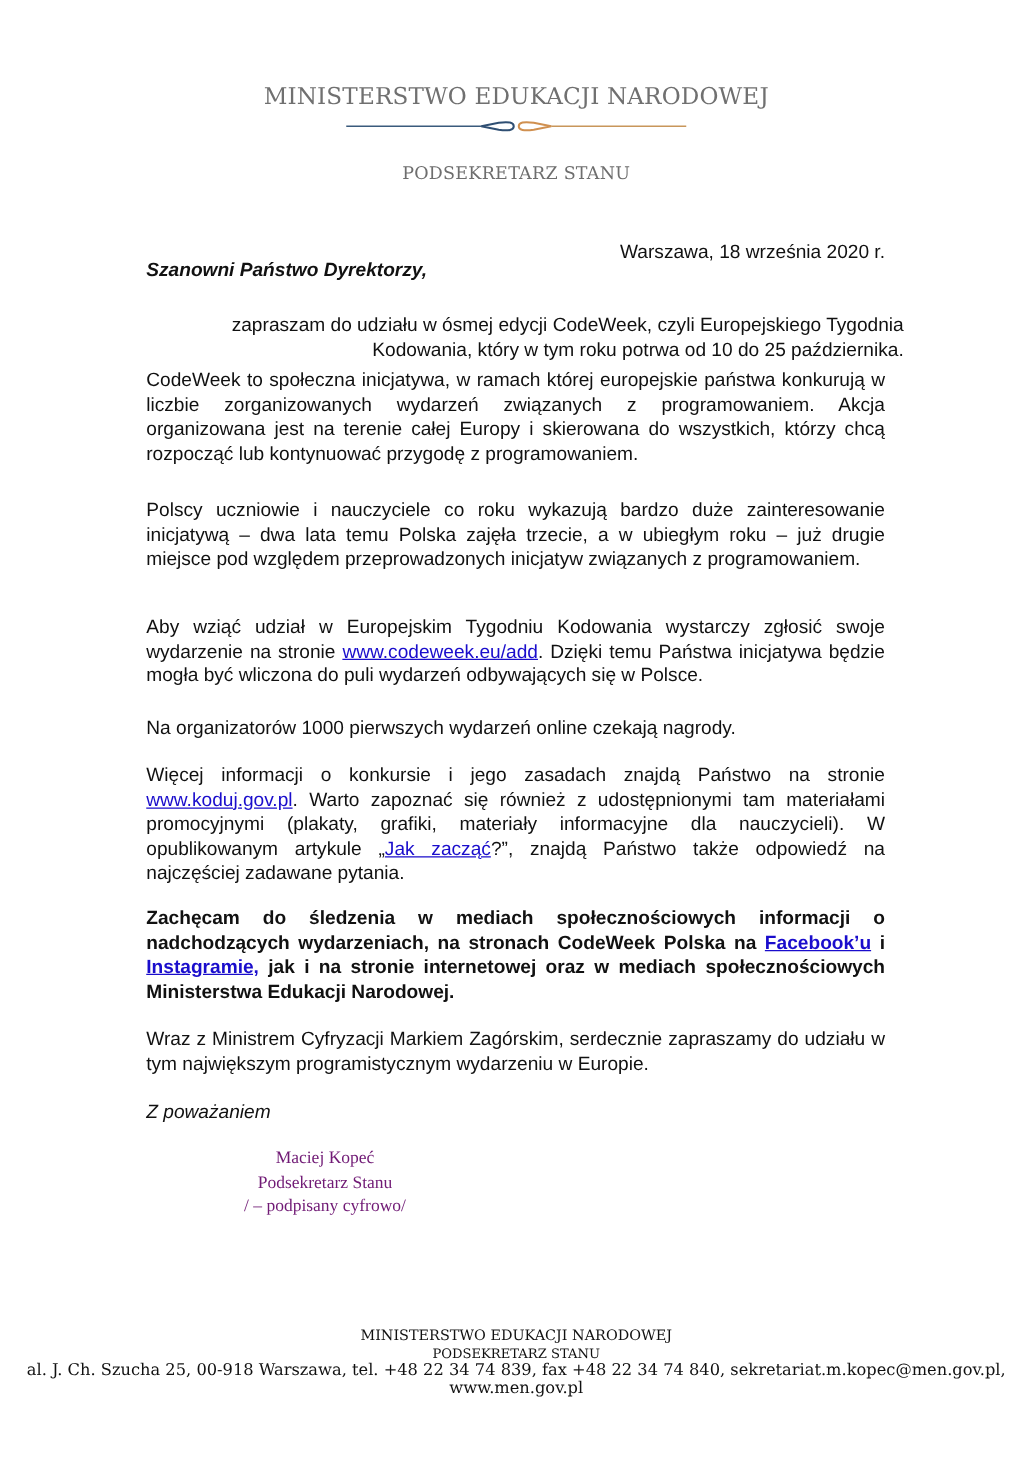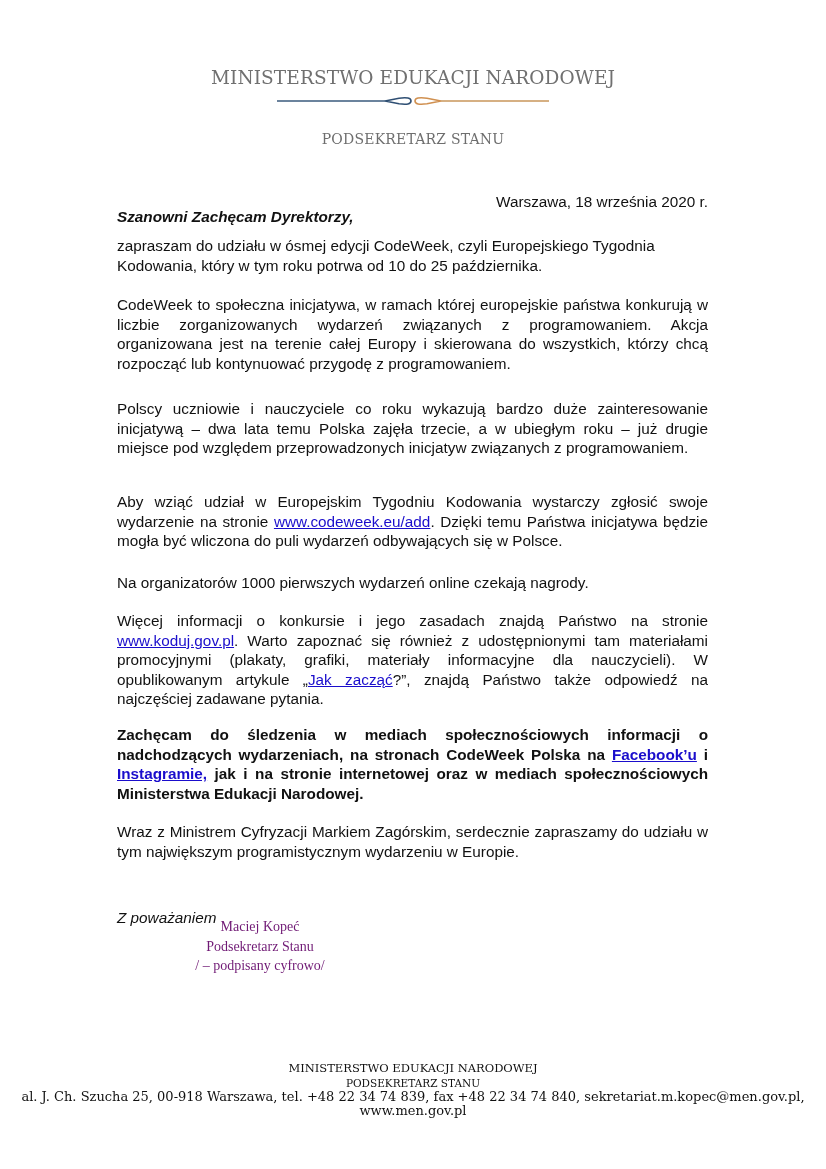--- a/index.html
+++ b/index.html
@@ -55,39 +55,39 @@
       <line x1="4" y1="7" x2="112" y2="7" stroke="#3a5a7c" stroke-width="1.3"></line>
       <path d="M112 7 L126 4.2 Q138 2.5 138 7 Q138 11.5 126 9.8 Z" fill="none" stroke="#2f4f73" stroke-width="1.6"></path>
       <path d="M168 7 L154 4.2 Q142 2.5 142 7 Q142 11.5 154 9.8 Z" fill="none" stroke="#d09050" stroke-width="1.6"></path>
       <line x1="168" y1="7" x2="276" y2="7" stroke="#c8965a" stroke-width="1.3"></line>
     </svg>
   </div>
   <div class="subtitle">PODSEKRETARZ STANU</div>
 
   <div class="date">Warszawa,  18 września 2020 r.</div>
 
-  <div class="body-text salutation">Szanowni Zachęcam Dyrektorzy,</div>
+  <div class="body-text salutation">Szanowni Państwo Dyrektorzy,</div>
 
-  <p class="body-text" style="top:236px;margin:0;">zapraszam do udziału w ósmej edycji CodeWeek, czyli Europejskiego Tygodnia Kodowania, który w tym roku potrwa od 10 do 25 października.</p>
+  <p class="body-text" style="top:236px;margin:15px;text-align:right;">zapraszam do udziału w ósmej edycji CodeWeek, czyli Europejskiego Tygodnia Kodowania, który w tym roku potrwa od 10 do 25 października.</p>
 
   <p class="body-text justify" style="top:295px;margin:0;">CodeWeek to społeczna inicjatywa, w ramach której europejskie państwa konkurują w liczbie zorganizowanych wydarzeń związanych z programowaniem. Akcja organizowana jest na terenie całej Europy i skierowana do wszystkich, którzy chcą rozpocząć lub kontynuować przygodę z programowaniem.</p>
 
   <p class="body-text justify" style="top:492px;margin:0;"><span>Aby wziąć udział w Europejskim Tygodniu Kodowania wystarczy zgłosić swoje wydarzenie na stronie </span><a class="link">www.codeweek.eu/add</a><span>. Dzięki temu Państwa inicjatywa będzie mogła być wliczona do puli wydarzeń odbywających się w Polsce.</span></p>
 
   <p class="body-text justify" style="top:399px;margin:0;">Polscy uczniowie i nauczyciele co roku wykazują bardzo duże zainteresowanie inicjatywą – dwa lata temu Polska zajęła trzecie, a w ubiegłym roku – już drugie miejsce pod względem przeprowadzonych inicjatyw związanych z programowaniem.</p>
 
   <p class="body-text" style="top:573px;margin:0;">Na organizatorów 1000 pierwszych wydarzeń online czekają nagrody.</p>
 
   <p class="body-text justify" style="top:611px;margin:0;"><span>Więcej informacji o konkursie i jego zasadach znajdą Państwo na stronie </span><a class="link">www.koduj.gov.pl</a><span>. Warto zapoznać się również z udostępnionymi tam materiałami promocyjnymi (plakaty, grafiki, materiały informacyjne dla nauczycieli). W opublikowanym artykule „</span><a class="link">Jak zacząć</a><span>?”, znajdą Państwo także odpowiedź na najczęściej zadawane pytania.</span></p>
 
   <p class="body-text justify" style="top:725px;margin:0;font-weight:bold;"><span>Zachęcam do śledzenia w mediach społecznościowych informacji o nadchodzących wydarzeniach, na stronach CodeWeek Polska na </span><a class="link">Facebook’u</a><span> i </span><a class="link">Instagramie,</a><span> jak i na stronie internetowej oraz w mediach społecznościowych Ministerstwa Edukacji Narodowej.</span></p>
 
   <p class="body-text justify" style="top:822px;margin:0;">Wraz z Ministrem Cyfryzacji Markiem Zagórskim, serdecznie zapraszamy do udziału w tym największym programistycznym wydarzeniu w Europie.</p>
 
-  <div class="body-text closing" style="top:908px;">Z poważaniem</div>
+  <div class="body-text closing" style="top:880px;">Z poważaniem</div>
 
   <div class="signature">
     <div>Maciej Kopeć</div>
     <div>Podsekretarz Stanu</div>
     <div>/ – podpisany cyfrowo/</div>
   </div>
 
   <div class="footer">
     <span class="f1">MINISTERSTWO EDUKACJI NARODOWEJ</span>
     <span class="f2">PODSEKRETARZ STANU</span>

